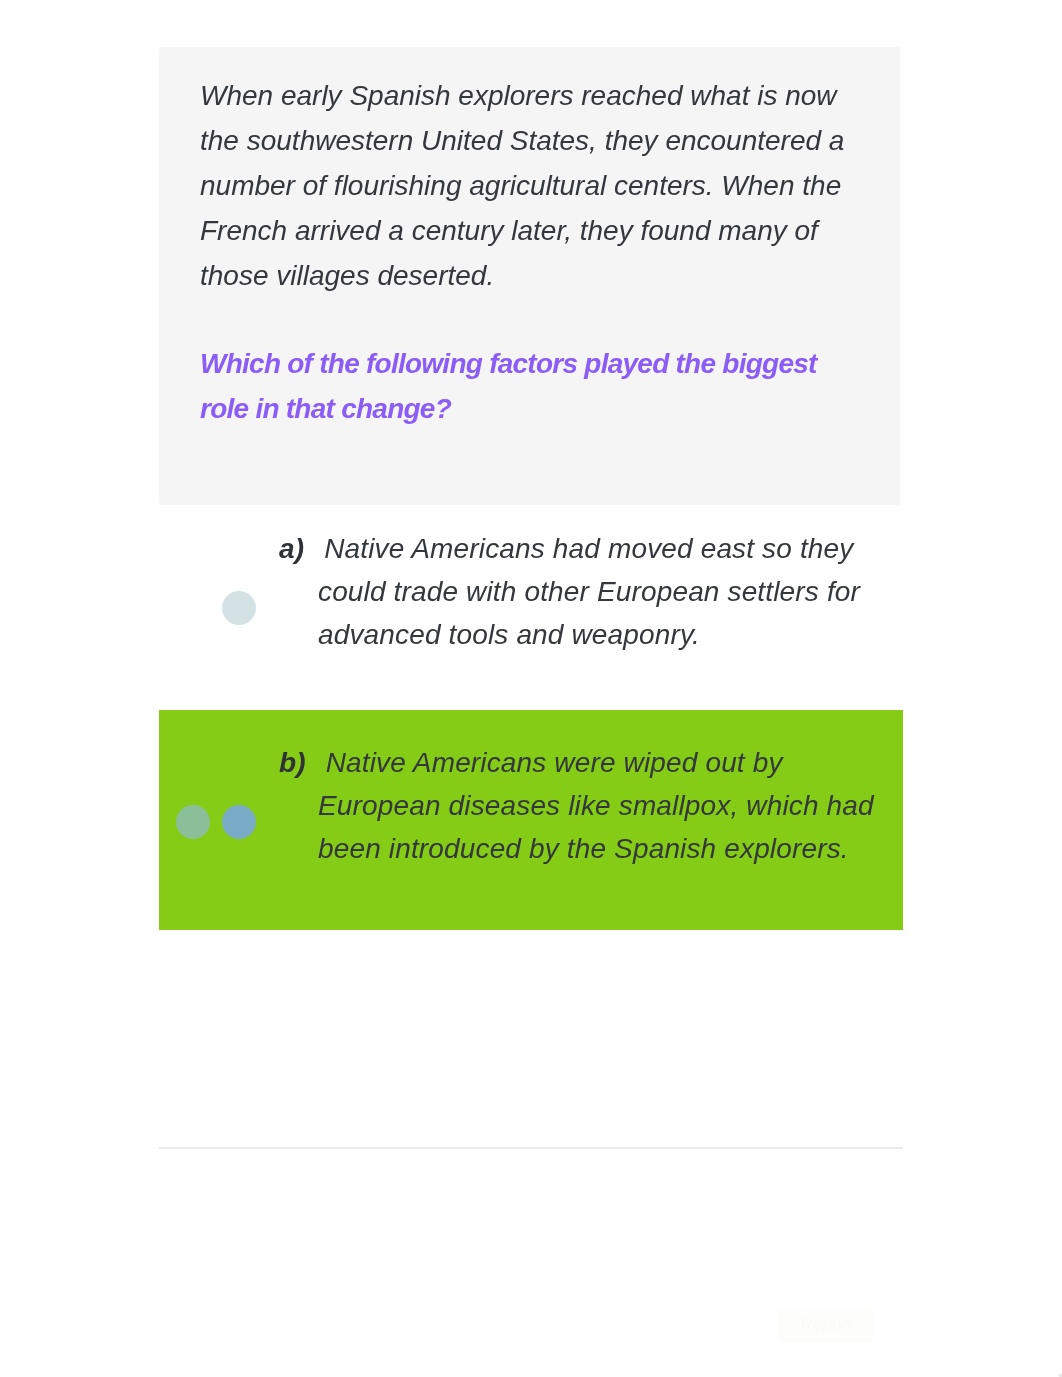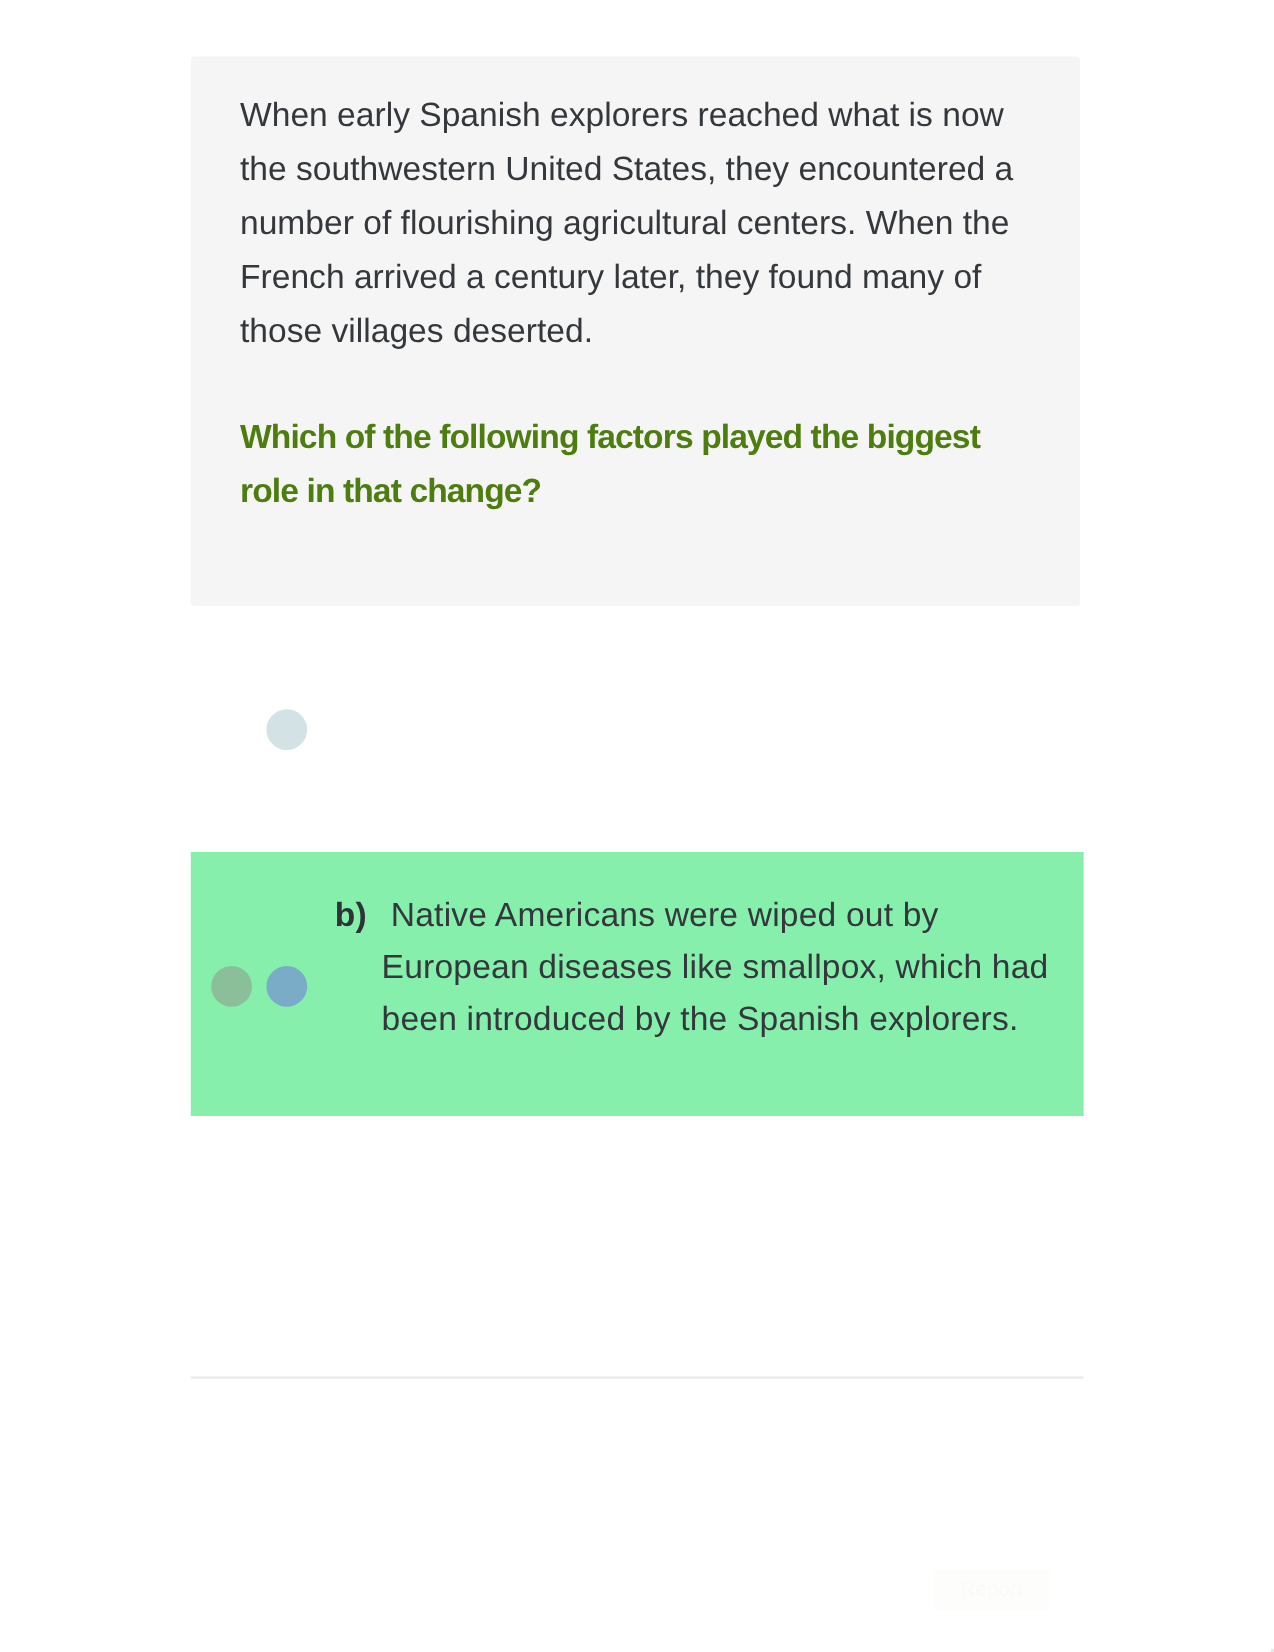--- a/index.html
+++ b/index.html
@@ -2,36 +2,36 @@
 <html><head>
 <meta charset="utf-8">
 <title>Question Review</title>
 <style>
   html,body{margin:0;padding:0;}
   body{
     width:1062px;height:1377px;background:#ffffff;
     font-family:"Liberation Sans",sans-serif;
     overflow:hidden;
   }
-  .page{position:relative;width:1062px;height:1377px;overflow:hidden;}
+  .page{position:relative;width:1062px;height:1377px;overflow:hidden;font-style:italic;}
 
   
   .question-card{
     position:absolute;left:159px;top:47px;width:741px;height:458px;
     background:#f5f5f5;border-radius:3px;box-sizing:border-box;
   }
   .question-body{position:absolute;left:41px;top:26px;width:672px;}
   .q-para{margin:0;font-size:28px;line-height:45px;color:#34373b;}
-  .q-prompt{margin:0;padding-top:43px;max-width:640px;font-size:28px;line-height:45px;color:#4d7c0f;font-weight:bold;letter-spacing:-0.75px;}
+  .q-prompt{margin:0;padding-top:43px;max-width:640px;font-size:28px;line-height:45px;color:#8b5cf6;font-weight:bold;letter-spacing:-0.75px;}
 
   
   .option{
     position:absolute;left:159px;width:744px;box-sizing:border-box;
   }
-  .option-correct{background:#86efac;}
+  .option-correct{background:#84cc16;}
   .divider{
     position:absolute;left:159px;width:744px;height:2px;background:#e9ecee;
   }
 
   .dot{position:absolute;width:34px;height:34px;border-radius:50%;}
   .dot-plain{background:#d3e3e5;}
   .dot-correct{background:#8bbf9a;}
   .dot-chosen{background:#7aacc8;}
 
   .option-text{
@@ -61,20 +61,21 @@
 
   <div class="question-card">
     <div class="question-body">
       <p class="q-para">When early Spanish explorers reached what is now the southwestern United States, they encountered a number of flourishing agricultural centers. When the French arrived a century later, they found many of those villages deserted.</p>
       <p class="q-prompt">Which of the following factors played the biggest role in that change?</p>
     </div>
   </div>
 
   <div class="option" style="top:505px;height:198px;">
     <span class="dot dot-plain" style="left:63px;top:86px;"></span>
+    <p class="option-text" style="left:159px;top:22px;width:585px;"><span class="lbl">a)</span> <span>Native Americans had moved east so they could trade with other European settlers for advanced tools and weaponry.</span></p>
   </div>
 
   <div class="option option-correct" style="top:710px;height:220px;">
     <span class="dot dot-correct" style="left:17px;top:95px;"></span>
     <span class="dot dot-chosen" style="left:63px;top:95px;"></span>
     <p class="option-text" style="left:159px;top:31px;width:585px;"><span class="lbl">b)</span> <span>Native Americans were wiped out by European diseases like smallpox, which had been introduced by the Spanish explorers.</span></p>
   </div>
 
 
   <div class="divider" style="top:1147px;"></div>

